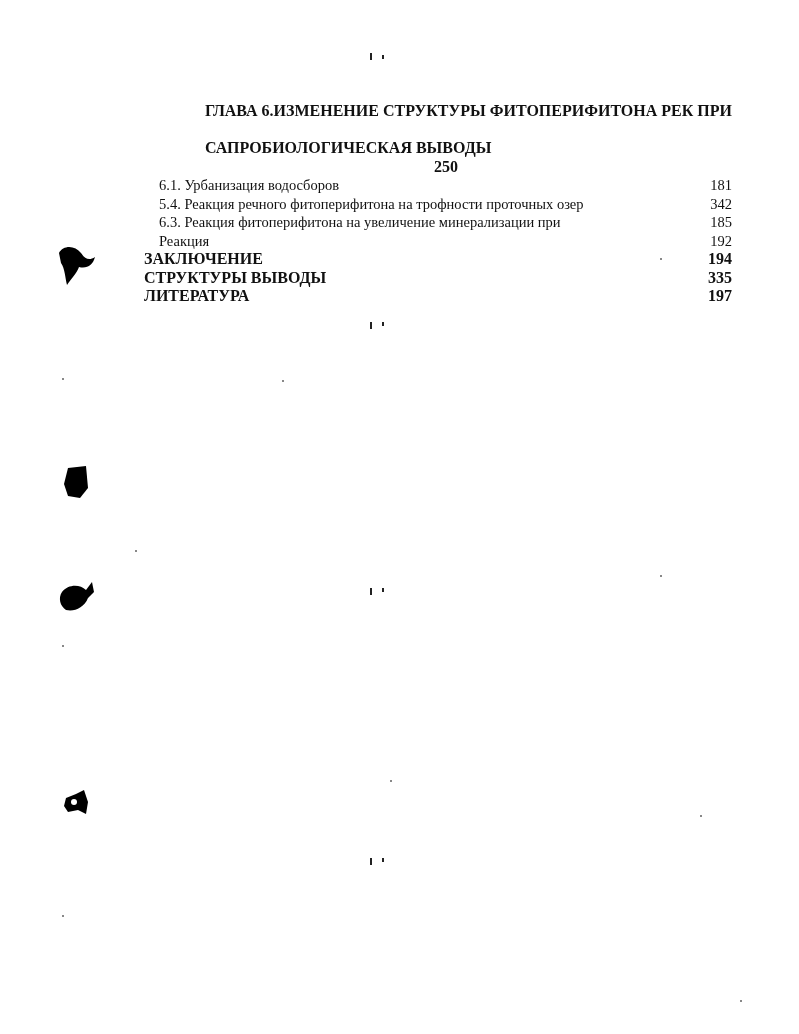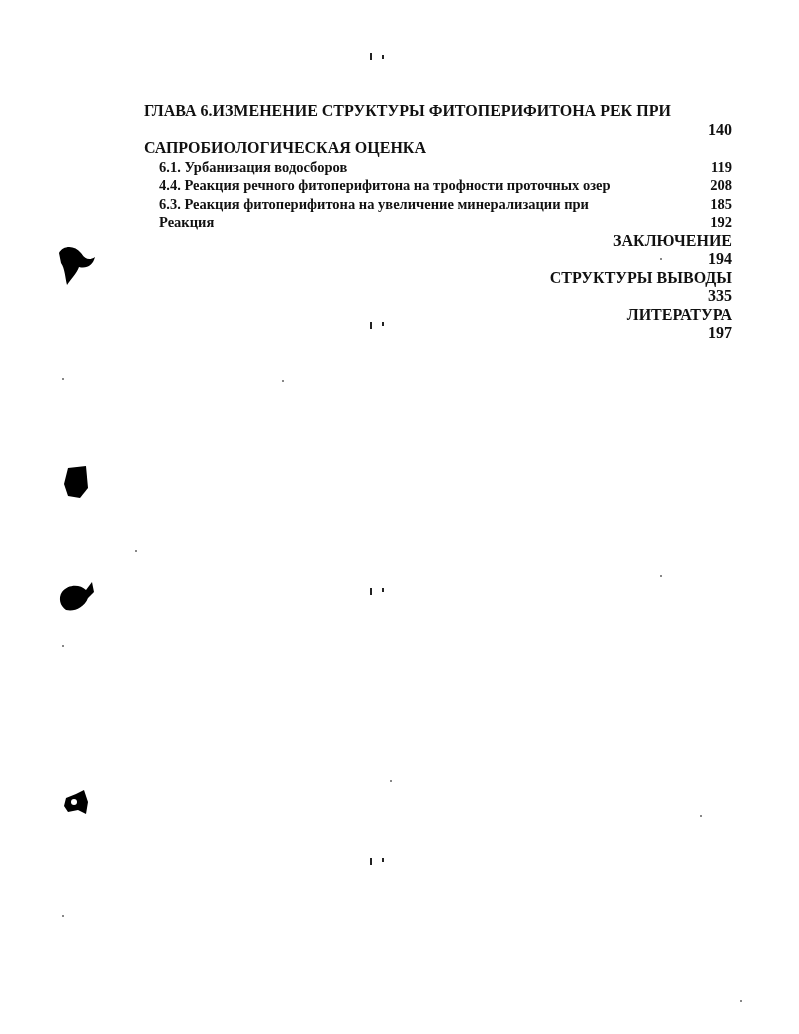--- a/index.html
+++ b/index.html
@@ -1,50 +1,50 @@
 <!DOCTYPE html>
 <html><head>
 <meta charset="utf-8">
 <style>
   html, body { margin:0; padding:0; background:#ffffff; }
   body { width:799px; height:1034px; position:relative; overflow:hidden; font-family:"Liberation Serif", serif; color:#111; }
   .toc { position:absolute; left:144px; top:102px; width:588px; }
   .row { display:flex; align-items:flex-end; justify-content:space-between; }
   .row .t { flex:1; }
   .row .p { width:40px; text-align:right; }
-  .chap { font-weight:bold; font-size:16px; line-height:18.5px; }
-  .sec { font-size:14.5px; line-height:18.5px;font-weight:bold; }
+  .chap { font-weight:bold; font-size:16px; line-height:18.5px;flex-direction:column; }
+  .sec { font-size:14.5px; line-height:18.5px; }
   .sec .t { padding-left:15px; }
   .sec.wrap .t .l2 { display:block; margin-left:-15px; }
   .sec.wrap { align-items:flex-start; }
-  .top { font-weight:bold; font-size:16px; line-height:18.5px;flex-direction:column; }
+  .top { font-weight:bold; font-size:16px; line-height:18.5px; }
   .chap .p { align-self:center; }
   .mark { position:absolute; width:2px; height:7px; background:#222; }
   .dot { position:absolute; width:2px; height:2px; background:#888; }
 </style>
 </head>
 <body>
 
 <div class="toc">
   <div class="row chap">
     <div class="t">
       <span>ГЛАВА 6.ИЗМЕНЕНИЕ СТРУКТУРЫ ФИТОПЕРИФИТОНА РЕК ПРИ</span><br>
       <br>
-      <span>САПРОБИОЛОГИЧЕСКАЯ ОЦЕНКА</span>
+      <span>САПРОБИОЛОГИЧЕСКАЯ ВЫВОДЫ</span>
     </div>
-    <div class="p">140</div>
+    <div class="p">250</div>
   </div>
 
   <div class="row sec">
     <div class="t">6.1. Урбанизация водосборов</div>
-    <div class="p">119</div>
+    <div class="p">181</div>
   </div>
   <div class="row sec">
-    <div class="t">4.4. Реакция речного фитоперифитона на трофности проточных озер</div>
-    <div class="p">208</div>
+    <div class="t">5.4. Реакция речного фитоперифитона на трофности проточных озер</div>
+    <div class="p">342</div>
   </div>
   <div class="row sec wrap">
     <div class="t">
       <span>6.3. Реакция фитоперифитона на увеличение минерализации при</span>
     </div>
     <div class="p">185</div>
   </div>
   <div class="row sec">
     <div class="t">Реакция</div>
     <div class="p">192</div>

